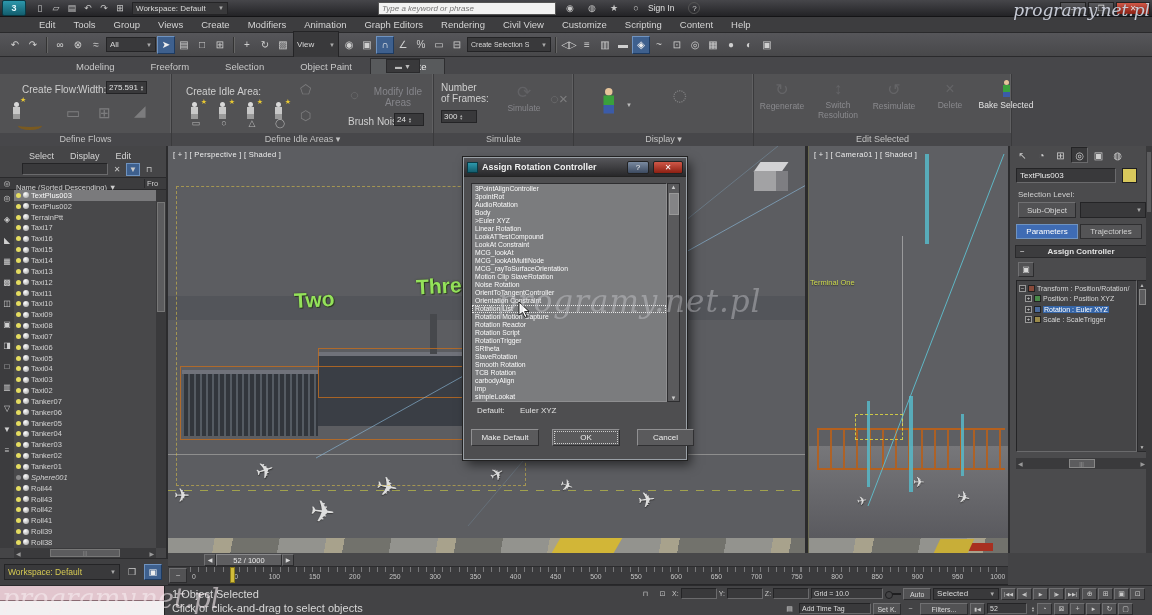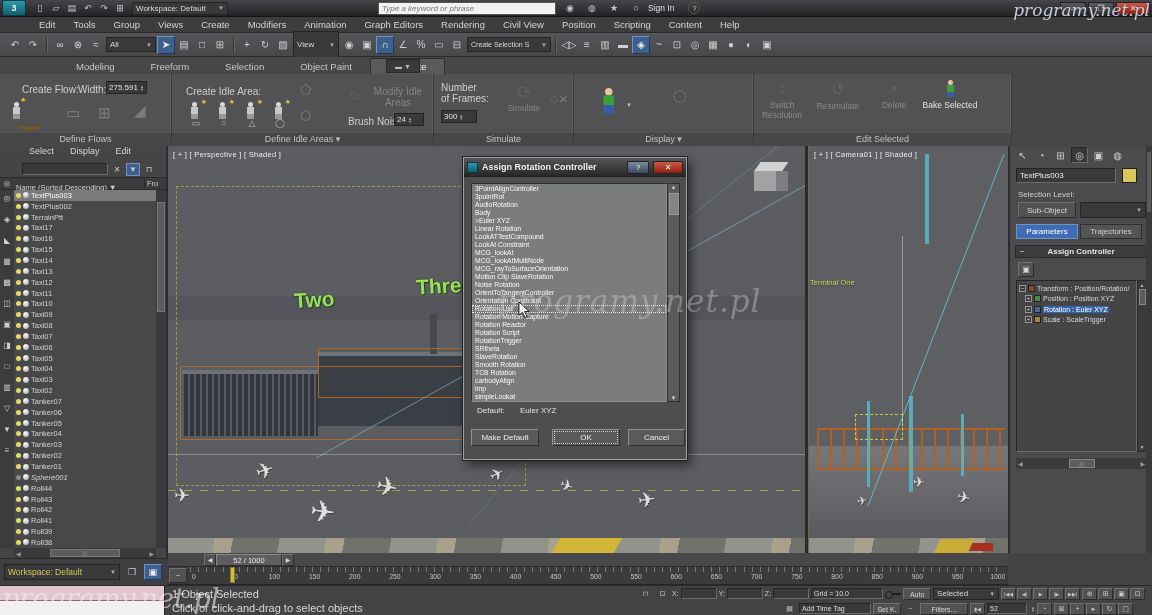--- a/index.html
+++ b/index.html
@@ -77,21 +77,21 @@
   .idle-icon .pers{position:absolute;left:6px;top:2px;}
   .idle-icon .base{position:absolute;left:0;bottom:2px;width:100%;text-align:center;color:#b8b8b8;font-size:9px;}
   .ribbon-btn{width:56px;text-align:center;font-size:8.5px;color:#8a8a8e;display:flex;flex-direction:column;
     align-items:center;justify-content:flex-start;padding-top:2px;gap:2px;}
   .ribbon-btn.on{color:#e4e4e4;}
   .ribbon-btn .pers{display:none;}
   .ribbon-btn.on .pers{display:inline-block;}
 
   
   #explorer{left:0;top:146px;width:168px;height:412px;background:#454547;border-right:2px solid #2c2c2e;}
-  #exp-menu{height:15px;display:flex;align-items:flex-start;padding-left:22px;gap:2px;background:#454547;}
+  #exp-menu{height:15px;display:flex;align-items:flex-end;padding-left:22px;gap:2px;background:#454547;}
   #exp-menu span{font-size:9px;color:#d4d4d4;padding:0 7px;}
   #exp-search-row{height:16px;display:flex;align-items:center;gap:2px;padding-left:22px;}
   #exp-search{width:86px;height:12px;}
   .exp-mini{width:14px;height:13px;display:flex;align-items:center;justify-content:center;font-size:8px;color:#c8c8c8;}
   .exp-mini.active{background:#3e608e;border:1px solid #6f93c0;}
   #exp-header{height:13px;background:#3c3c3e;border-top:1px solid #2a2a2c;border-bottom:1px solid #2a2a2c;
     display:flex;align-items:center;font-size:7.5px;color:#cfcfcf;}
   #exp-header .c1{width:14px;text-align:center;}
   #exp-header .c2{flex:1;padding-left:2px;margin-top:8px;}
   #exp-header .c3{width:22px;border-left:1px solid #2a2a2c;padding-left:2px;}
@@ -288,21 +288,21 @@
       <span class="menu-item">Edit</span>
       <span class="menu-item">Tools</span>
       <span class="menu-item">Group</span>
       <span class="menu-item">Views</span>
       <span class="menu-item">Create</span>
       <span class="menu-item">Modifiers</span>
       <span class="menu-item">Animation</span>
       <span class="menu-item">Graph Editors</span>
       <span class="menu-item">Rendering</span>
       <span class="menu-item">Civil View</span>
-      <span class="menu-item">Position</span>
+      <span class="menu-item">Customize</span>
       <span class="menu-item">Scripting</span>
       <span class="menu-item">Content</span>
       <span class="menu-item">Help</span>
     </div>
 </div>
 
 <div class="abs" id="toolbar">
   <div style="display:flex;">
       <div class="icon">↶</div>
       <div class="icon">↷</div>
@@ -447,20 +447,25 @@
 
     <div class="rpanel" style="width:180px;">
       <span class="pers green abs" style="left:28px;top:14px;transform:scale(1.5);transform-origin:top left;"></span>
       <span class="abs" style="left:52px;top:28px;font-size:6px;color:#bbb;">▼</span>
       <span class="ghost abs" style="left:98px;top:6px;font-size:26px;">◌</span>
       <div class="caption"><span>Display</span> ▾</div>
     </div>
 
     <div class="rpanel" style="width:258px;display:flex;padding-top:4px;">
       <div style="display:flex;">
+          <div class="ribbon-btn">
+          <span class="ghost" style="font-size:16px;">↻</span>
+
+          <span>Regenerate</span>
+        </div>
           <div class="ribbon-btn">
           <span class="ghost" style="font-size:16px;">↕</span>
 
           <span>Switch Resolution</span>
         </div>
           <div class="ribbon-btn">
           <span class="ghost" style="font-size:16px;">↺</span>
 
           <span>Resimulate</span>
         </div>
@@ -795,21 +800,21 @@
     </div>
   <div id="dlg-vscroll">
     <span>▲</span>
       <div class="thumb"></div>
       <span>▼</span>
   </div>
   <span id="dlg-default">Default:</span>
   <span id="dlg-defval">Euler XYZ</span>
   <div class="dbtn" style="left:7px;width:68px;">Make Default</div>
   <div class="dbtn" style="left:88px;width:68px;outline:1px dotted #ccc;outline-offset:-3px;">OK</div>
-  <div class="dbtn" style="left:164px;width:57px;">Cancel</div>
+  <div class="dbtn" style="left:173px;width:57px;">Cancel</div>
   <svg id="cursor" width="12" height="17">
     <path d="M1,0 L1,13 L4.6,10.4 L7,15.5 L9,14.6 L6.6,9.6 L11,9.4 Z" fill="#fff" stroke="#000" stroke-width="0.8"></path>
   </svg>
 </div>
 
 <div class="abs" id="cmdpanel">
   <div id="cmd-tabs">
       <div class="cmd-tab">↖</div>
       <div class="cmd-tab">◔</div>
       <div class="cmd-tab">⊞</div>

